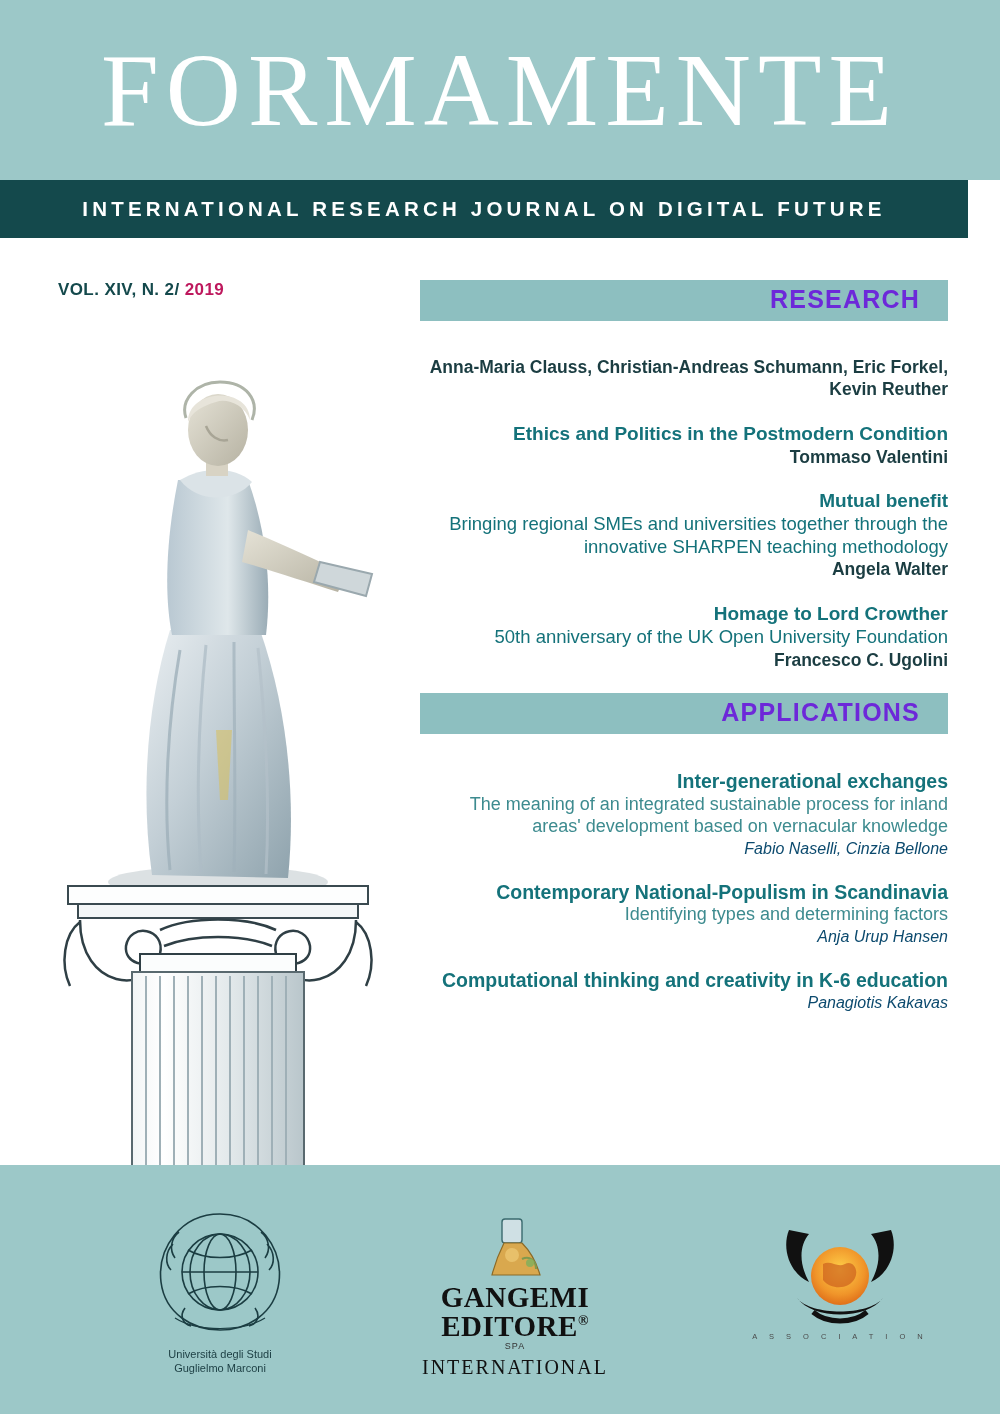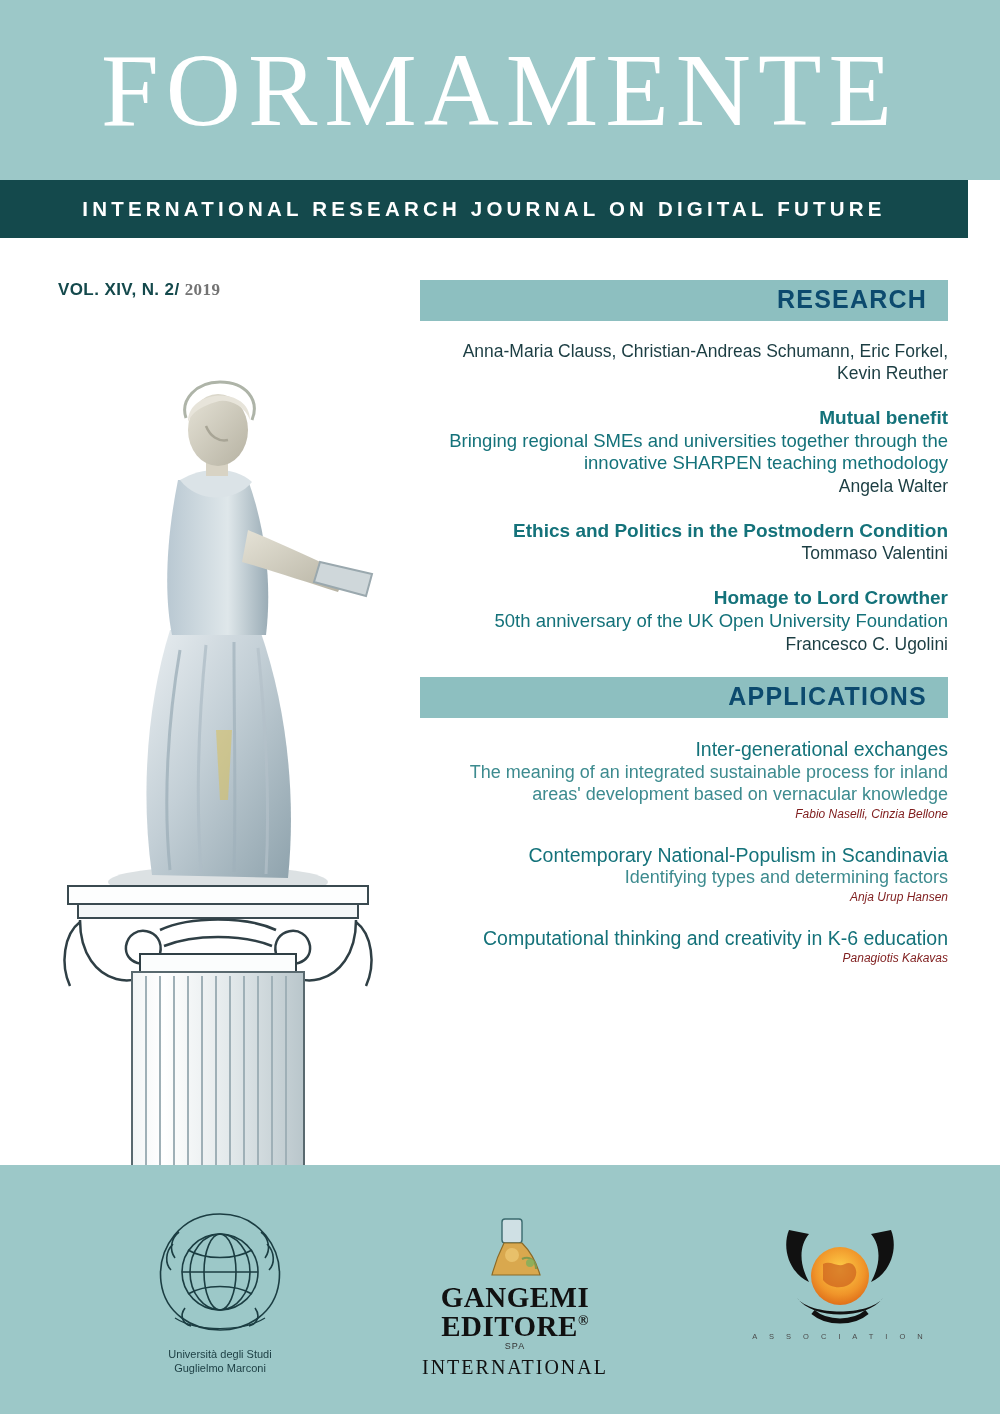--- a/index.html
+++ b/index.html
@@ -58,21 +58,21 @@
   
   .volume {
     position: absolute;
     left: 58px;
     top: 280px;
     font-size: 17px;
     font-weight: 700;
     color: #14494c;
     letter-spacing: 0.4px;
   }
-  .volume .year { color: #737373; font-family: Liberation Serif, serif; }
+  .volume .year { color: #be185d; }
 
   
   .artwork {
     position: absolute;
     left: 20px;
     top: 330px;
     width: 400px;
     height: 1080px;
     overflow: hidden;
   }
@@ -81,26 +81,26 @@
   .contents {
     position: absolute;
     left: 420px;
     top: 280px;
     width: 528px;
     text-align: right;
   }
 
   .section-banner {
     background: #8dbfc0;
-    color: #0c4a6e;
+    color: #6d28d9;
     font-size: 25px;
     font-weight: 700;
     letter-spacing: 1.2px;
-    padding: 5px 21px 7px 0;
-    margin-bottom: 20px;
+    padding: 5px 28px 7px 0;
+    margin-bottom: 36px;
     text-align: right;
   }
   .section-banner.applications { margin-top: 22px; }
 
   .entry { margin-bottom: 22px; }
   .entry:last-child { margin-bottom: 0; }
 
   .entry-title {
     color: #14727a;
     font-size: 19px;
@@ -109,40 +109,40 @@
   }
   .entry-sub {
     color: #14727a;
     font-size: 18.5px;
     font-weight: 400;
     line-height: 1.22;
   }
   .entry-authors {
     color: #1b3d42;
     font-size: 17.5px;
-    font-weight: 400;
+    font-weight: 700;
     line-height: 1.25;
     margin-top: 1px;
   }
 
   
   .apps .entry-title {
-    font-weight: 400;
+    font-weight: 700;
     color: #14727a;
     font-size: 19.5px;
   }
   .apps .entry-sub {
     color: #3d8b8f;
     font-size: 18px;
   }
   .apps .entry-authors {
     font-style: italic;
     font-weight: 400;
-    color: #7f1d1d;
-    font-size: 12px;
+    color: #0c4a6e;
+    font-size: 16px;
     text-align: right;
   }
 
   
   .bottom-band {
     position: absolute;
     left: 0;
     top: 1165px;
     width: 1000px;
     height: 249px;
@@ -314,28 +314,28 @@
 
   <div class="section-banner">RESEARCH</div>
 
   <div class="research-list">
 
     <div class="entry">
       <div class="entry-authors">Anna-Maria Clauss, Christian-Andreas Schumann, Eric Forkel, Kevin Reuther</div>
     </div>
 
     <div class="entry">
+      <div class="entry-title">Ethics and Politics in the Postmodern Condition</div>
+      <div class="entry-authors">Tommaso Valentini</div>
+    </div>
+
+    <div class="entry">
       <div class="entry-title">Mutual benefit</div>
       <div class="entry-sub">Bringing regional SMEs and universities together through the innovative SHARPEN teaching methodology</div>
       <div class="entry-authors">Angela Walter</div>
-    </div>
-
-    <div class="entry">
-      <div class="entry-title">Ethics and Politics in the Postmodern Condition</div>
-      <div class="entry-authors">Tommaso Valentini</div>
     </div>
 
     <div class="entry">
       <div class="entry-title">Homage to Lord Crowther</div>
       <div class="entry-sub">50th anniversary of the UK Open University Foundation</div>
       <div class="entry-authors">Francesco C. Ugolini</div>
     </div>
 
   </div>
 

